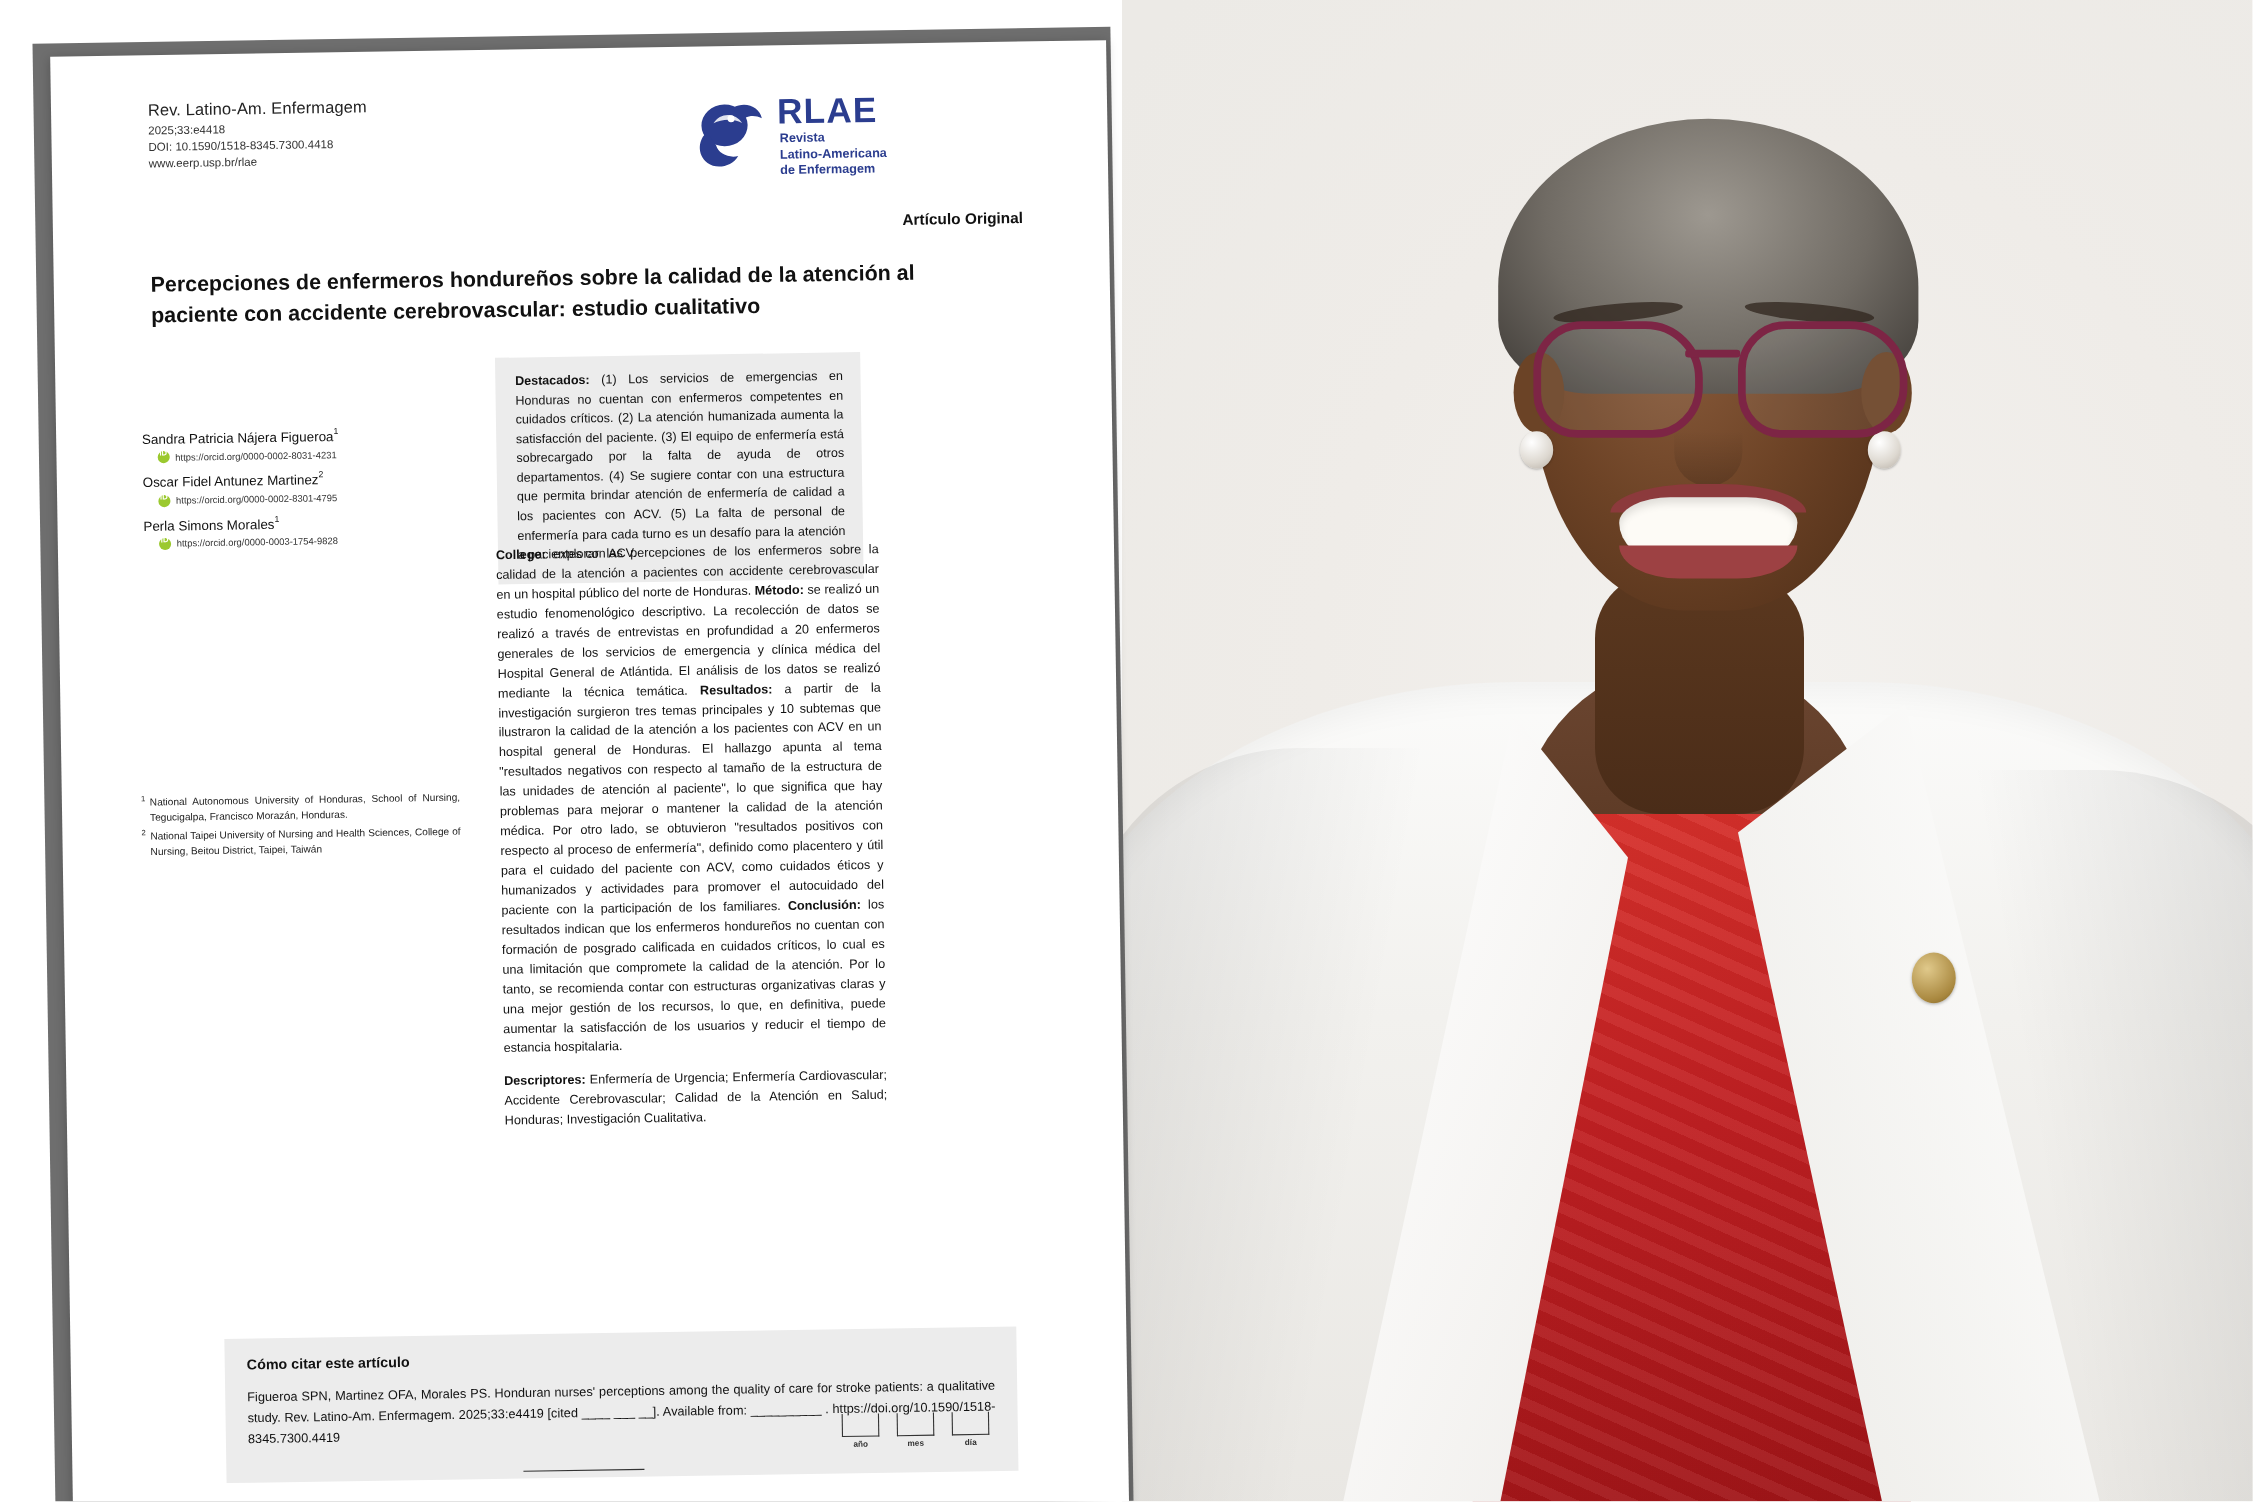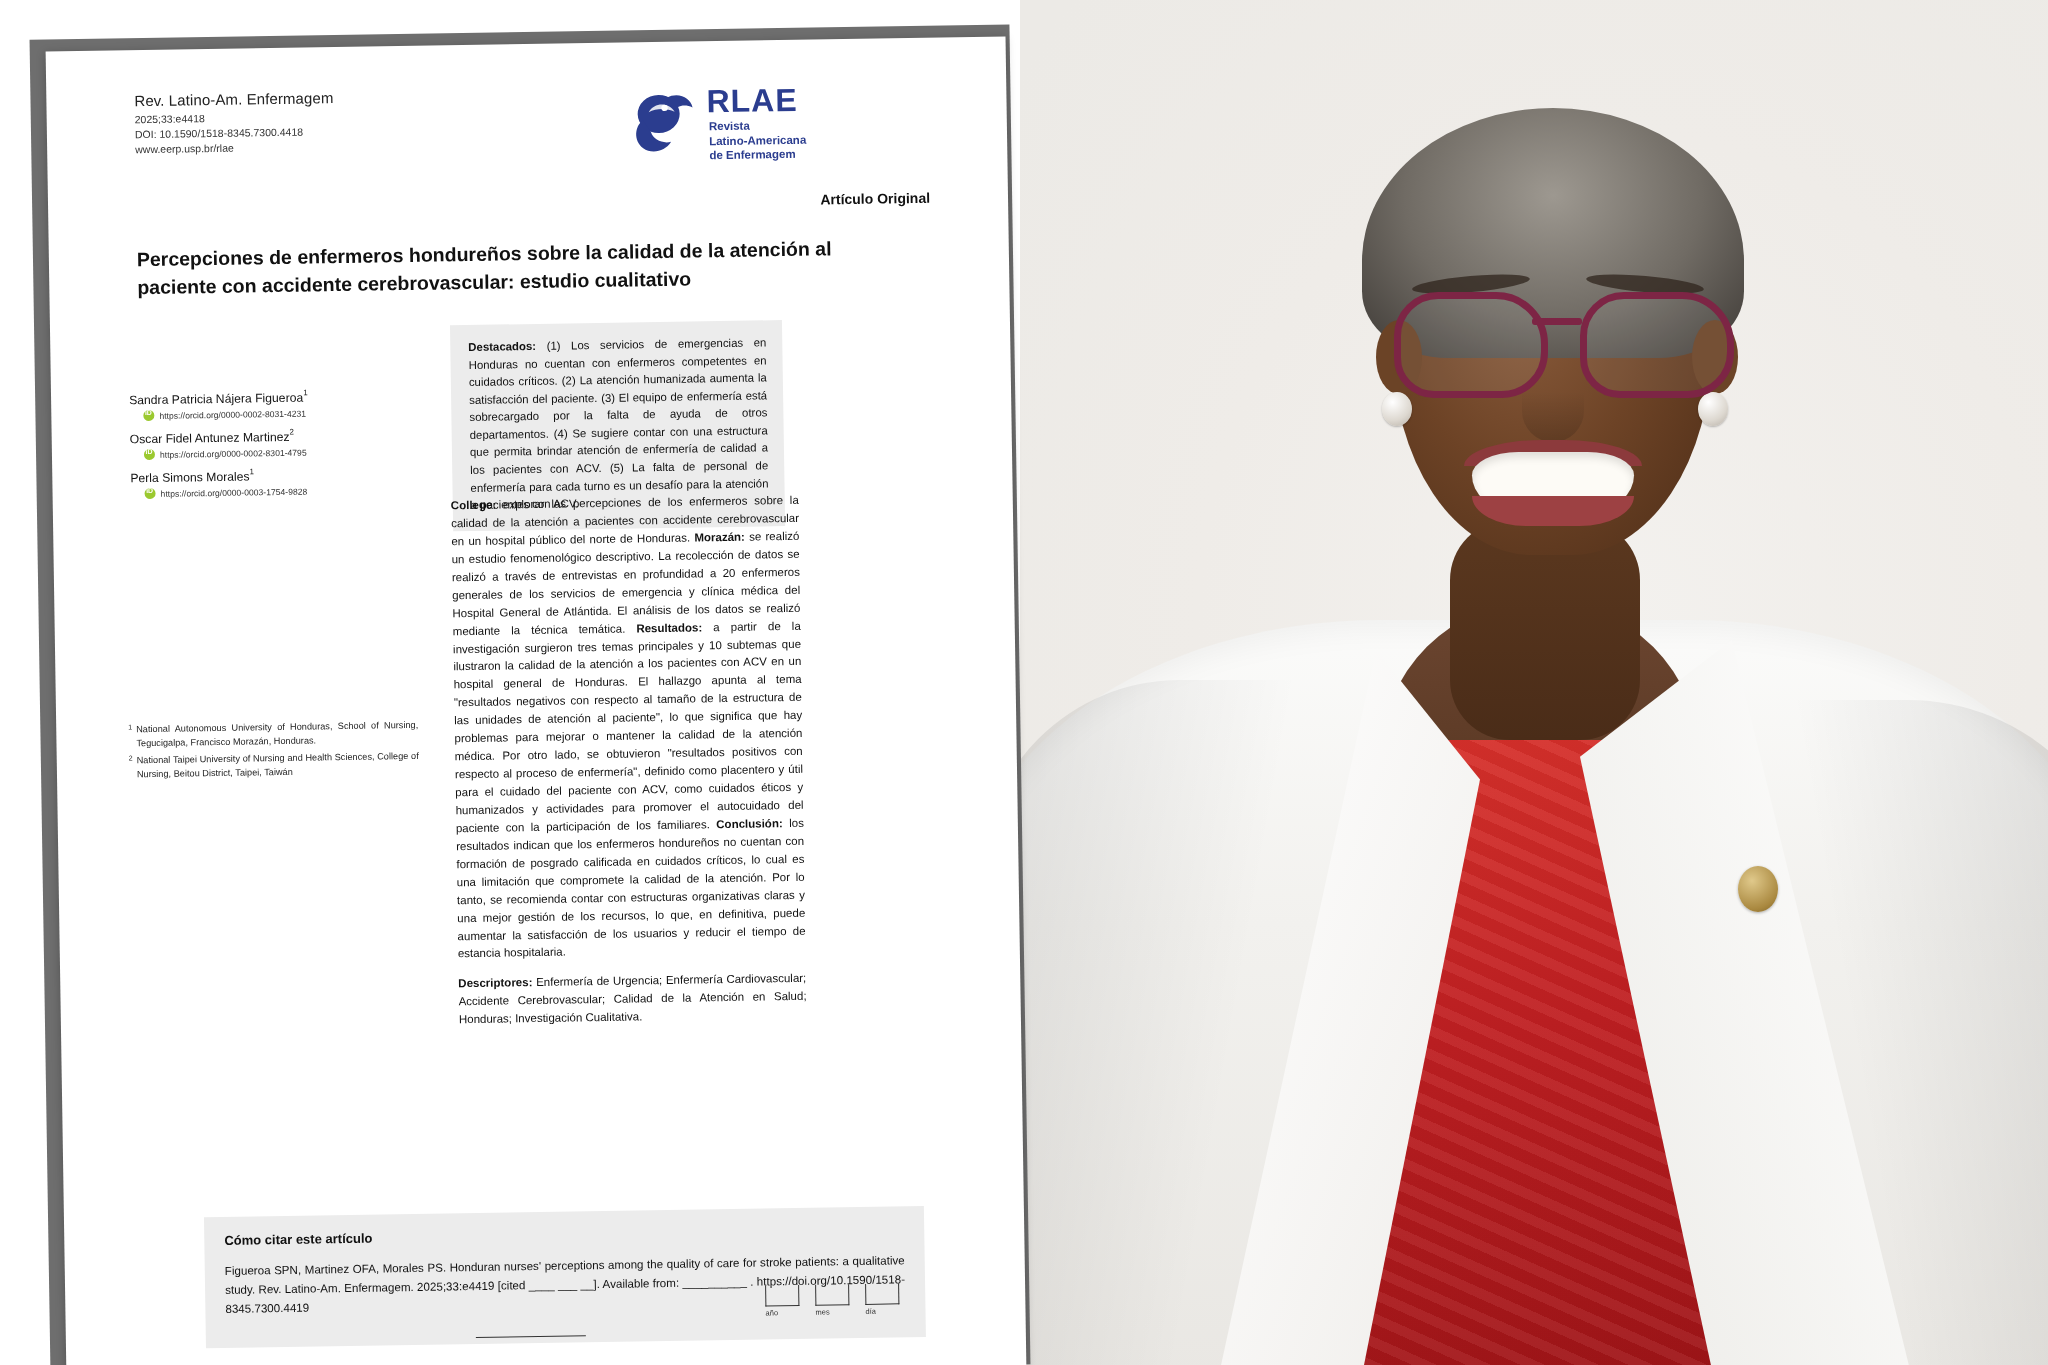--- a/index.html
+++ b/index.html
@@ -434,22 +434,23 @@
   }
   .date-marks {
     position: absolute;
     right: 26px;
     bottom: 22px;
     display: flex;
     gap: 16px;
     align-items: flex-end;
   }
   .date-mark {
-    text-align: left;
+    text-align: center;
     width: 34px;
+    font-weight: bold;
   }
   .date-slot {
     height: 20px;
     border-left: 1px solid #333;
     border-right: 1px solid #333;
     border-bottom: 1px solid #333;
   }
   .date-lbl {
     font-size: 7.5px;
     color: #333;
@@ -569,21 +570,21 @@
         <span>(2) La atención humanizada aumenta la satisfacción del paciente.</span>
         <span>(3) El equipo de enfermería está sobrecargado por la falta de ayuda de otros departamentos.</span>
         <span>(4) Se sugiere contar con una estructura que permita brindar atención de enfermería de calidad a los pacientes con ACV.</span>
         <span>(5) La falta de personal de enfermería para cada turno es un desafío para la atención a pacientes con ACV.</span>
       </div>
 
       <div class="abstract">
         <p>
           <b>College:</b>
           <span>explorar las percepciones de los enfermeros sobre la calidad de la atención a pacientes con accidente cerebrovascular en un hospital público del norte de Honduras.</span>
-          <b>Morazán:</b>
+          <b>Método:</b>
           <span>se realizó un estudio fenomenológico descriptivo. La recolección de datos se realizó a través de entrevistas en profundidad a 20 enfermeros generales de los servicios de emergencia y clínica médica del Hospital General de Atlántida. El análisis de los datos se realizó mediante la técnica temática.</span>
           <b>Resultados:</b>
           <span>a partir de la investigación surgieron tres temas principales y 10 subtemas que ilustraron la calidad de la atención a los pacientes con ACV en un hospital general de Honduras. El hallazgo apunta al tema "resultados negativos con respecto al tamaño de la estructura de las unidades de atención al paciente", lo que significa que hay problemas para mejorar o mantener la calidad de la atención médica. Por otro lado, se obtuvieron "resultados positivos con respecto al proceso de enfermería", definido como placentero y útil para el cuidado del paciente con ACV, como cuidados éticos y humanizados y actividades para promover el autocuidado del paciente con la participación de los familiares.</span>
           <b>Conclusión:</b>
           <span>los resultados indican que los enfermeros hondureños no cuentan con formación de posgrado calificada en cuidados críticos, lo cual es una limitación que compromete la calidad de la atención. Por lo tanto, se recomienda contar con estructuras organizativas claras y una mejor gestión de los recursos, lo que, en definitiva, puede aumentar la satisfacción de los usuarios y reducir el tiempo de estancia hospitalaria.</span>
         </p>
         <p>
           <b>Descriptores:</b>
           <span>Enfermería de Urgencia; Enfermería Cardiovascular; Accidente Cerebrovascular; Calidad de la Atención en Salud; Honduras; Investigación Cualitativa.</span>
         </p>

